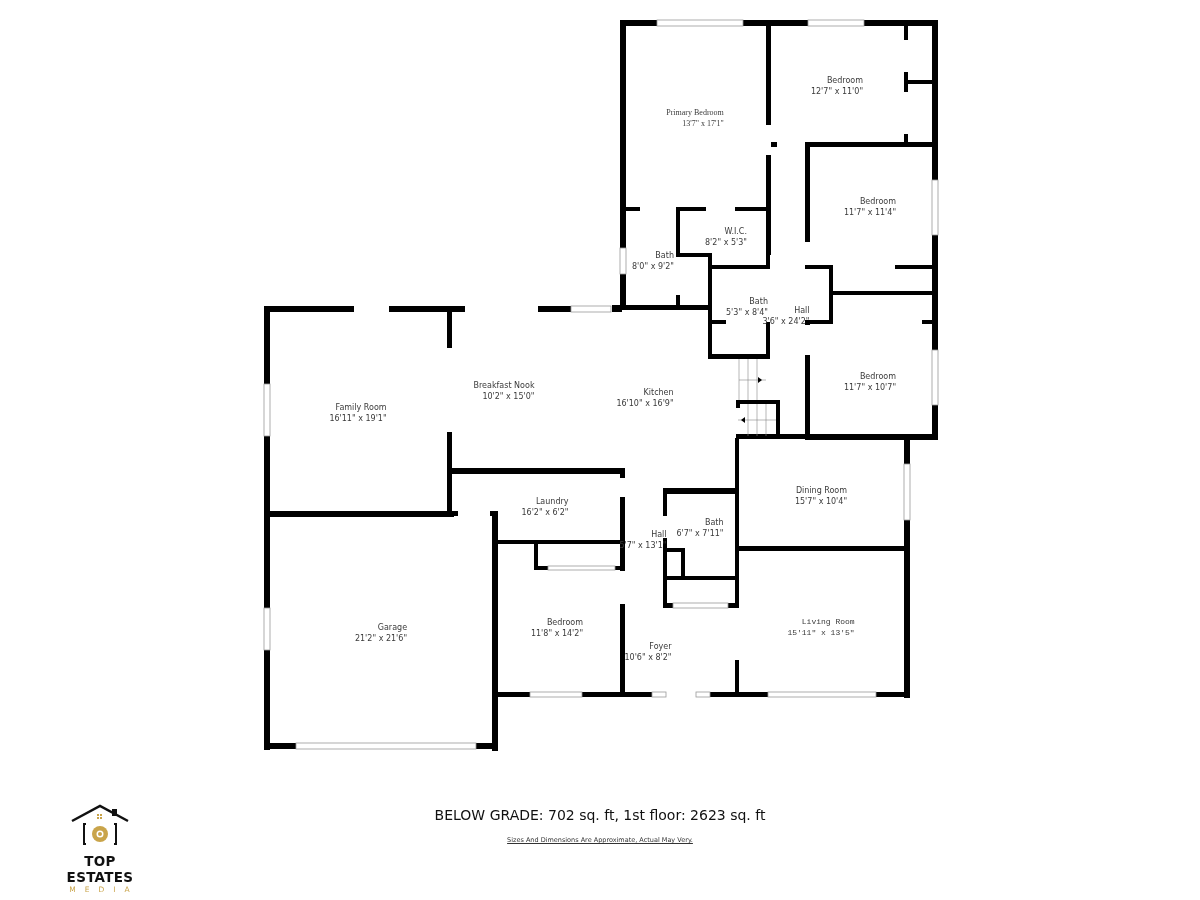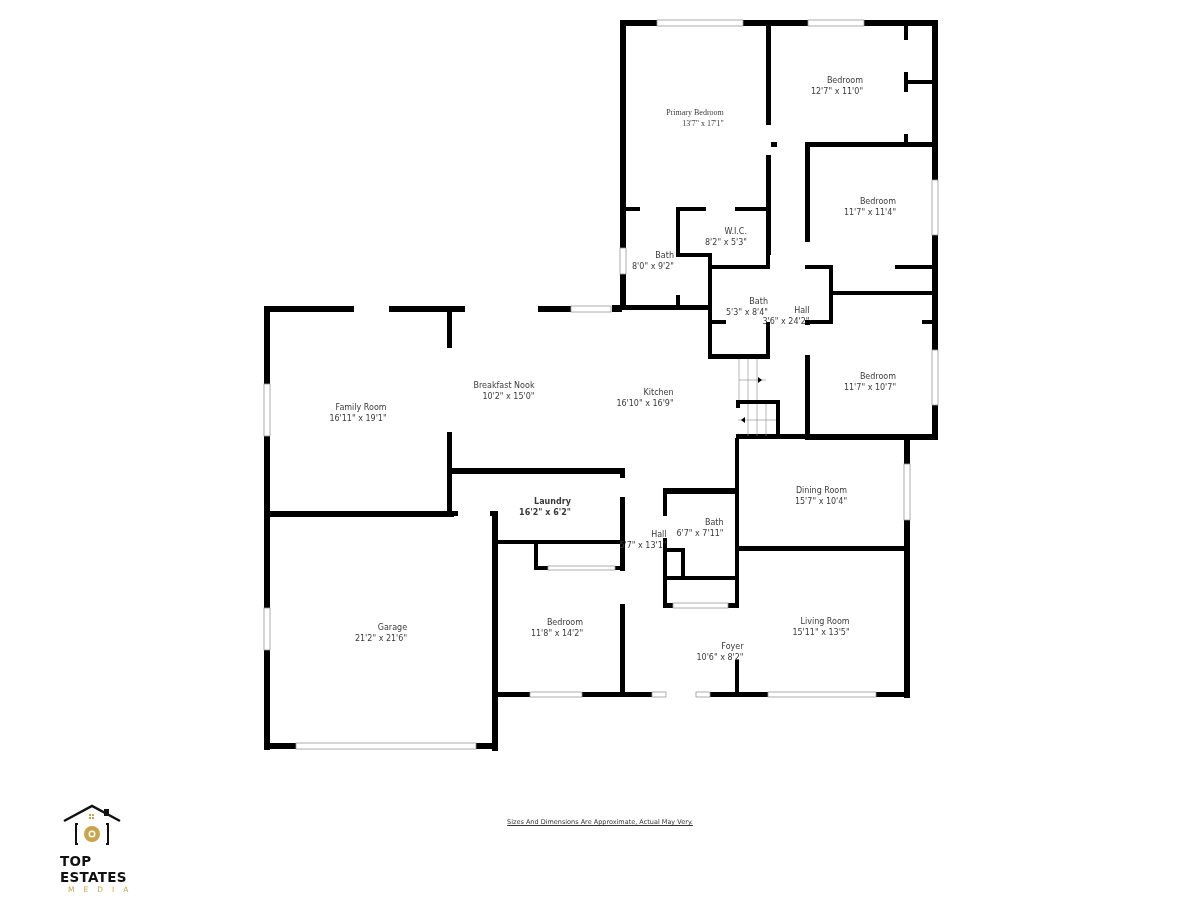--- a/index.html
+++ b/index.html
@@ -5,21 +5,21 @@
   html, body { margin:0; padding:0; background:#ffffff; }
   body { width:1200px; height:900px; position:relative; overflow:hidden; font-family:"DejaVu Sans", sans-serif; }
   #plan { position:absolute; left:0; top:0; width:1200px; height:900px; }
   .wall { fill:#000; }
   .win { fill:#fff; stroke:#9a9a9a; stroke-width:0.8; }
   .room-label { position:absolute; transform:translate(-50%,-50%); text-align:right; color:#3a3a3a; font-size:8px; line-height:11px; white-space:nowrap; }
   .summary { position:absolute; left:340px; top:806px; width:520px; text-align:center; color:#111; }
   .summary .total { font-weight:bold; font-size:14.5px; line-height:17px; }
   .summary .line { font-size:14px; line-height:18px; }
   .summary .note { font-size:6.5px; margin-top:12px; color:#333;text-decoration:underline; }
-  .logo { position:absolute; left:60px; top:803px; width:100px; }
+  .logo { position:absolute; left:50px; top:803px; width:100px; text-align:center; }
   .logo .brand { font-weight:bold; font-size:13.5px; letter-spacing:0.3px; color:#111; margin-top:2px; }
   .logo .sub { font-size:7.5px; letter-spacing:9px; color:#c9a44a; margin-left:8px; }
 </style>
 </head>
 <body>
 
 <svg id="plan" viewBox="0 0 1200 900" xmlns="http://www.w3.org/2000/svg">
   <g>
 
     <rect class="wall" x="620" y="20" width="318" height="6"></rect>
@@ -196,21 +196,21 @@
       <div>16'11" x 19'1"</div>
     </div>
   <div class="room-label" style="left:504px;top:391px;">
       <div>Breakfast Nook</div>
       <div>10'2" x 15'0"</div>
     </div>
   <div class="room-label" style="left:645px;top:398px;">
       <div>Kitchen</div>
       <div>16'10" x 16'9"</div>
     </div>
-  <div class="room-label" style="left:545px;top:507px;font-weight:bold;">
+  <div class="room-label" style="left:545px;top:507px;">
       <div>Laundry</div>
       <div>16'2" x 6'2"</div>
     </div>
   <div class="room-label" style="left:643px;top:540px;">
       <div>Hall</div>
       <div>5'7" x 13'1"</div>
     </div>
   <div class="room-label" style="left:700px;top:528px;">
       <div>Bath</div>
       <div>6'7" x 7'11"</div>
@@ -220,31 +220,32 @@
       <div>15'7" x 10'4"</div>
     </div>
   <div class="room-label" style="left:381px;top:633px;">
       <div>Garage</div>
       <div>21'2" x 21'6"</div>
     </div>
   <div class="room-label" style="left:557px;top:628px;">
       <div>Bedroom</div>
       <div>11'8" x 14'2"</div>
     </div>
-  <div class="room-label" style="left:720px;top:652px;">
+  <div class="room-label" style="left:648px;top:652px;">
       <div>Foyer</div>
       <div>10'6" x 8'2"</div>
     </div>
-  <div class="room-label" style="left:821px;top:627px;">
+  <div class="room-label" style="left:821px;top:627px;font-family:Liberation Mono, monospace;">
       <div>Living Room</div>
       <div>15'11" x 13'5"</div>
     </div>
 </div>
 
 <div class="summary">
+  <div class="line">BELOW GRADE: 702 sq. ft, 1st floor: 2623 sq. ft</div>
   <div class="note">Sizes And Dimensions Are Approximate, Actual May Very.</div>
 </div>
 
 <div class="logo">
   <svg width="64" height="44" viewBox="0 0 64 44">
     <polyline points="4,18 32,3 60,18" fill="none" stroke="#111" stroke-width="2.5"></polyline>
     <rect x="44" y="6" width="5" height="7" fill="#111"></rect>
     <rect x="29" y="11" width="2" height="2" fill="#c9a44a"></rect>
     <rect x="32" y="11" width="2" height="2" fill="#c9a44a"></rect>
     <rect x="29" y="14" width="2" height="2" fill="#c9a44a"></rect>

